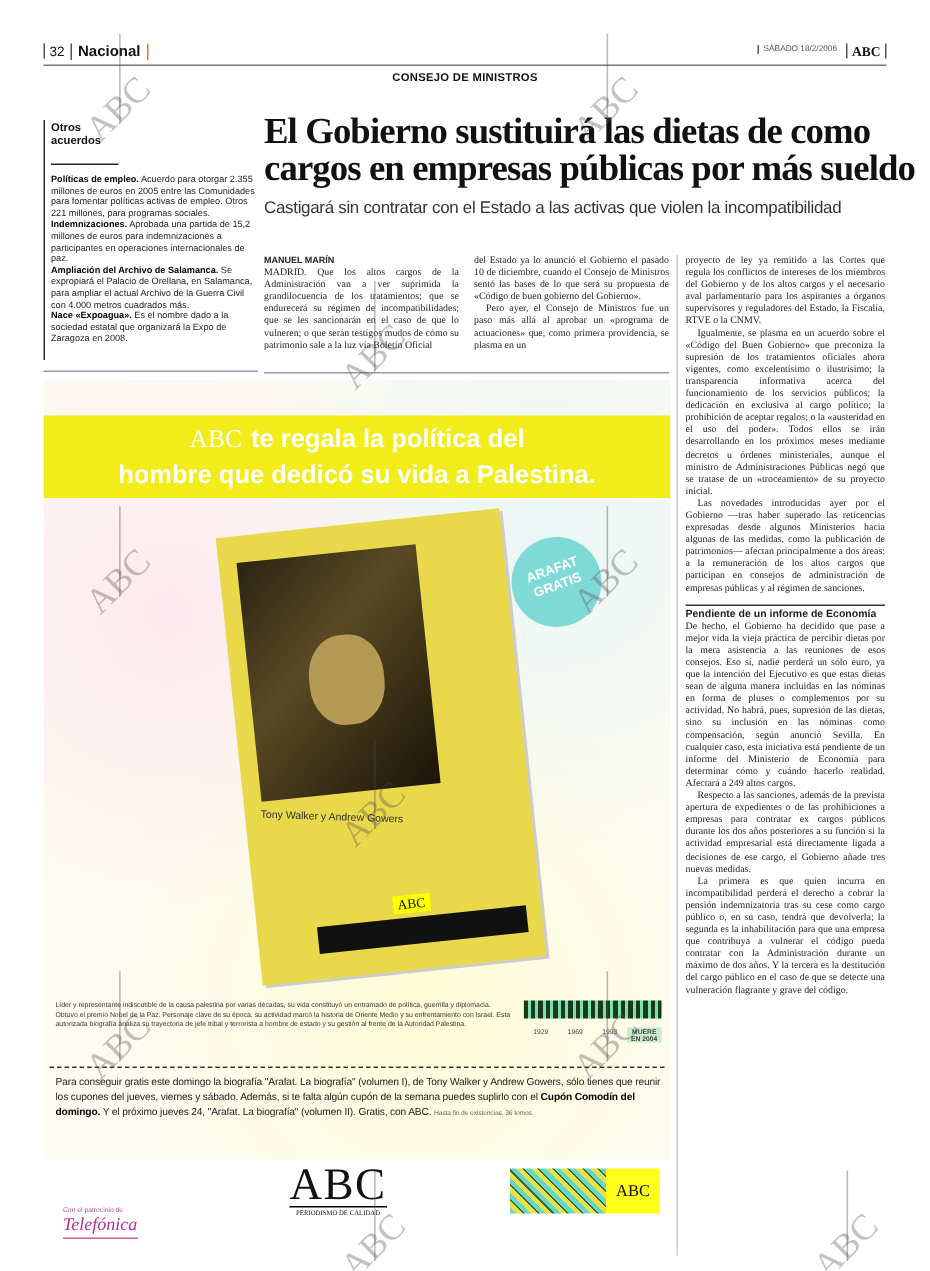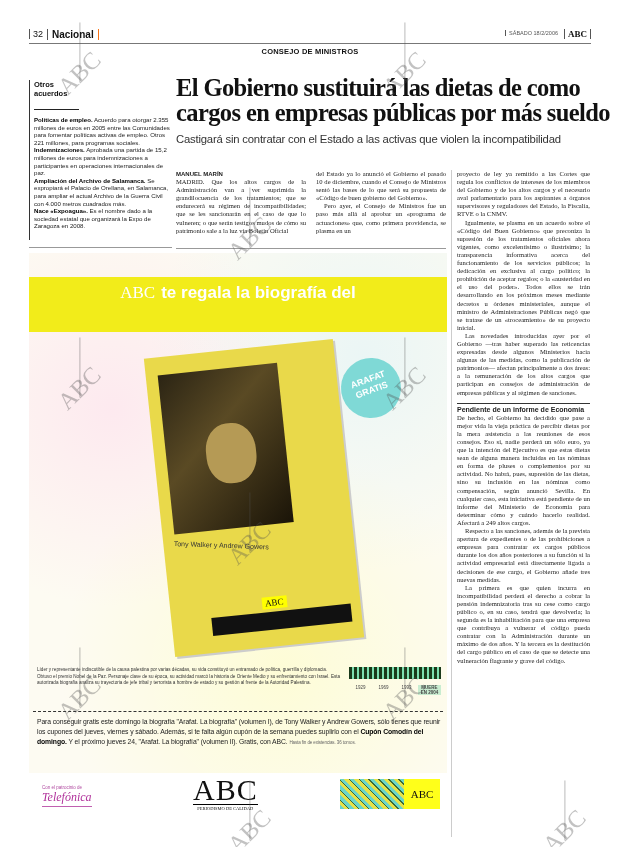--- a/index.html
+++ b/index.html
@@ -52,21 +52,21 @@
   .ad-table{position:absolute;left:320px;top:414px;width:92px;height:40px;}
   .ad-table .top{height:12px;background:repeating-linear-gradient(90deg,#1a3a1a 0 3px,#7ce0b0 3px 5px);}
   .ad-table .cells{display:flex;font-family:"Liberation Sans",sans-serif;font-size:4.5px;margin-top:6px;}
   .ad-table .cells span{flex:1;text-align:center;color:#444;}
   .ad-table .cells span.last{background:#c8ecd0;font-weight:bold;}
   .ad-dash{position:absolute;left:4px;top:458px;width:410px;border-top:1px dashed #333;}
   .ad-foot{position:absolute;left:8px;top:464px;width:405px;font-family:"Liberation Sans",sans-serif;font-size:6.8px;line-height:10px;color:#222;letter-spacing:-0.1px;}
   .ad-foot .small{font-size:4.5px;color:#666;}
   .ad-foot b{color:#000;}
   
-  .tel{left:42px;top:785px;font-family:"Liberation Sans",sans-serif;}
+  .tel{left:42px;top:804px;font-family:"Liberation Sans",sans-serif;}
   .tel .cc{font-size:4.5px;color:#b04aa0;}
   .tel .nm{font-family:"Liberation Serif",serif;font-style:italic;font-size:12px;color:#b0309a;border-bottom:1px solid #c060b0;padding-bottom:1px;}
   .abc-big{left:193px;top:776px;text-align:center;font-family:"Liberation Serif",serif;}
   .abc-big .t{font-size:30px;line-height:28px;letter-spacing:1px;}
   .abc-big .s{font-size:4.5px;border-top:1px solid #000;padding-top:1px;}
   .promo{left:340px;top:779px;width:100px;height:30px;display:flex;}
   .promo .img{flex:1;background:repeating-linear-gradient(45deg,#6ad6c8 0 3px,#e6e24a 3px 6px,#3a6a3a 6px 7px);}
   .promo .y{width:36px;background:#ffff1a;font-family:"Liberation Serif",serif;font-size:11px;text-align:center;line-height:30px;}
   
   .wm{position:absolute;font-family:"Liberation Serif",serif;font-size:24px;color:rgba(80,80,80,.35);transform:rotate(-45deg);pointer-events:none;}
@@ -112,21 +112,22 @@
   <p class="ind">Las novedades introducidas ayer por el Gobierno —tras haber superado las reticencias expresadas desde algunos Ministerios hacia algunas de las medidas, como la publicación de patrimonios— afectan principalmente a dos áreas: a la remuneración de los altos cargos que participan en consejos de administración de empresas públicas y al régimen de sanciones.</p>
   <p class="subhead">Pendiente de un informe de Economía</p>
   <p>De hecho, el Gobierno ha decidido que pase a mejor vida la vieja práctica de percibir dietas por la mera asistencia a las reuniones de esos consejos. Eso sí, nadie perderá un sólo euro, ya que la intención del Ejecutivo es que estas dietas sean de alguna manera incluidas en las nóminas en forma de pluses o complementos por su actividad. No habrá, pues, supresión de las dietas, sino su inclusión en las nóminas como compensación, según anunció Sevilla. En cualquier caso, esta iniciativa está pendiente de un informe del Ministerio de Economía para determinar cómo y cuándo hacerlo realidad. Afectará a 249 altos cargos.</p>
   <p class="ind">Respecto a las sanciones, además de la prevista apertura de expedientes o de las prohibiciones a empresas para contratar ex cargos públicos durante los dos años posteriores a su función si la actividad empresarial está directamente ligada a decisiones de ese cargo, el Gobierno añade tres nuevas medidas.</p>
   <p class="ind">La primera es que quien incurra en incompatibilidad perderá el derecho a cobrar la pensión indemnizatoria tras su cese como cargo público o, en su caso, tendrá que devolverla; la segunda es la inhabilitación para que una empresa que contribuya a vulnerar el código pueda contratar con la Administración durante un máximo de dos años. Y la tercera es la destitución del cargo público en el caso de que se detecte una vulneración flagrante y grave del código.</p>
 </div>
 
 <div class="abs ad">
   <div class="ad-noise"></div>
   <div class="banner">
-    <div class="l1"><span class="abc">ABC</span><span>te regala la biografía del</span></div>
+    <div class="l1"><span class="abc">ABC</span><span>te regala la política del</span></div>
+    <div class="l2">hombre que dedicó su vida a Palestina.</div>
   </div>
   <div class="book">
     <div class="photo">
         <div class="face"></div>
       </div>
     <div class="authors">Tony Walker y Andrew Gowers</div>
     <div class="stripe"></div>
     <div class="abclogo">ABC</div>
   </div>
   <div class="badge">ARAFAT GRATIS</div>

